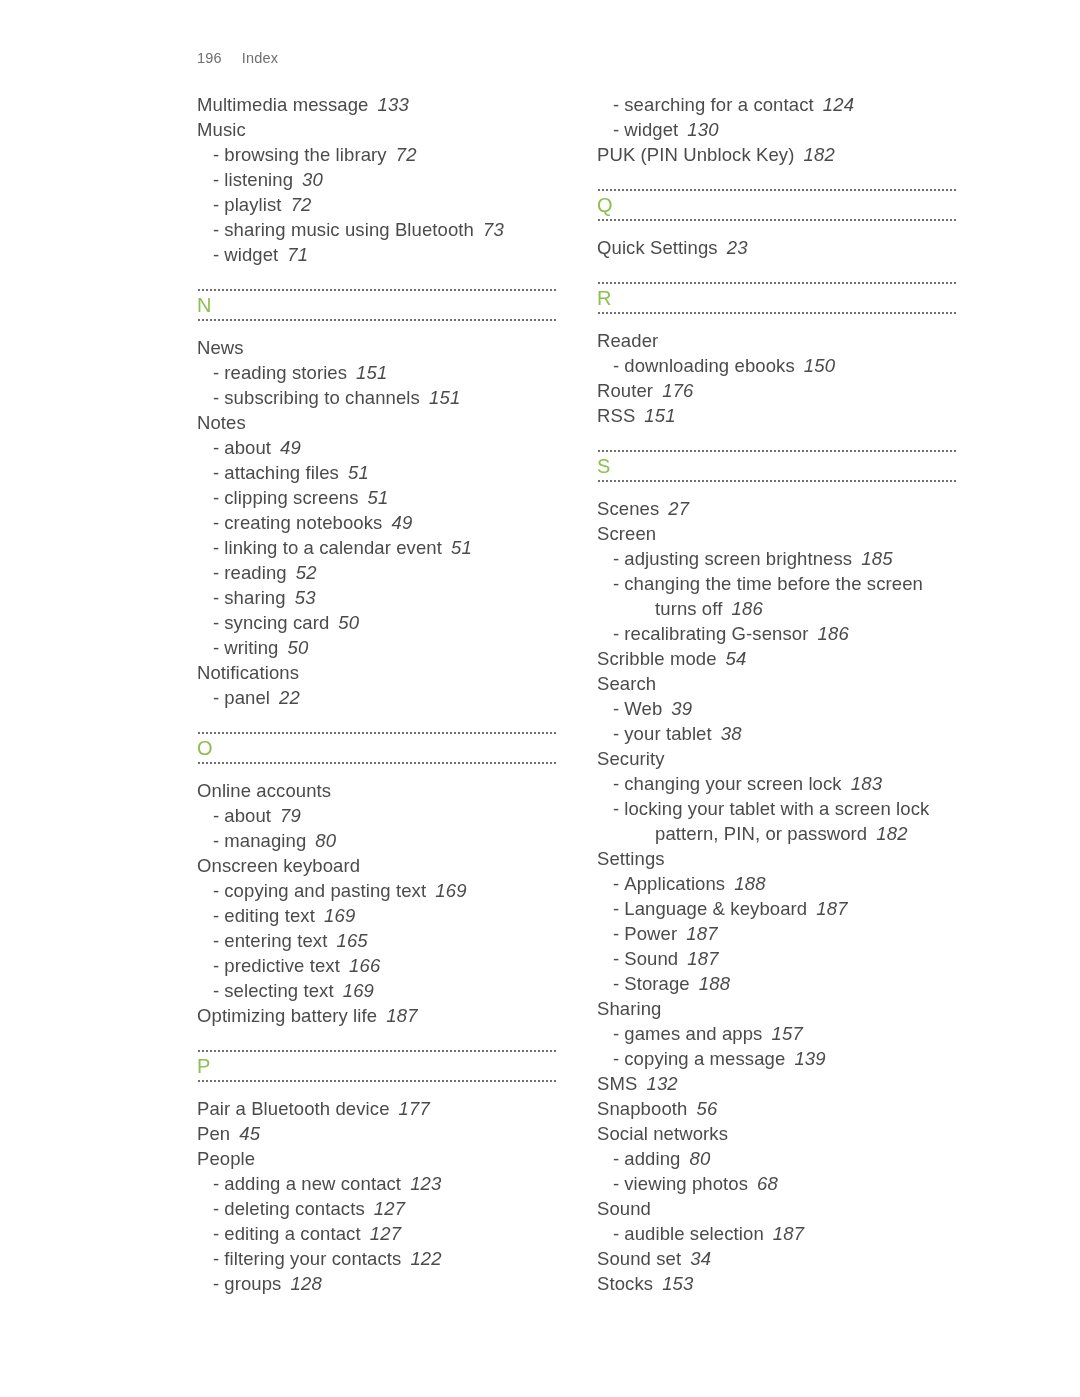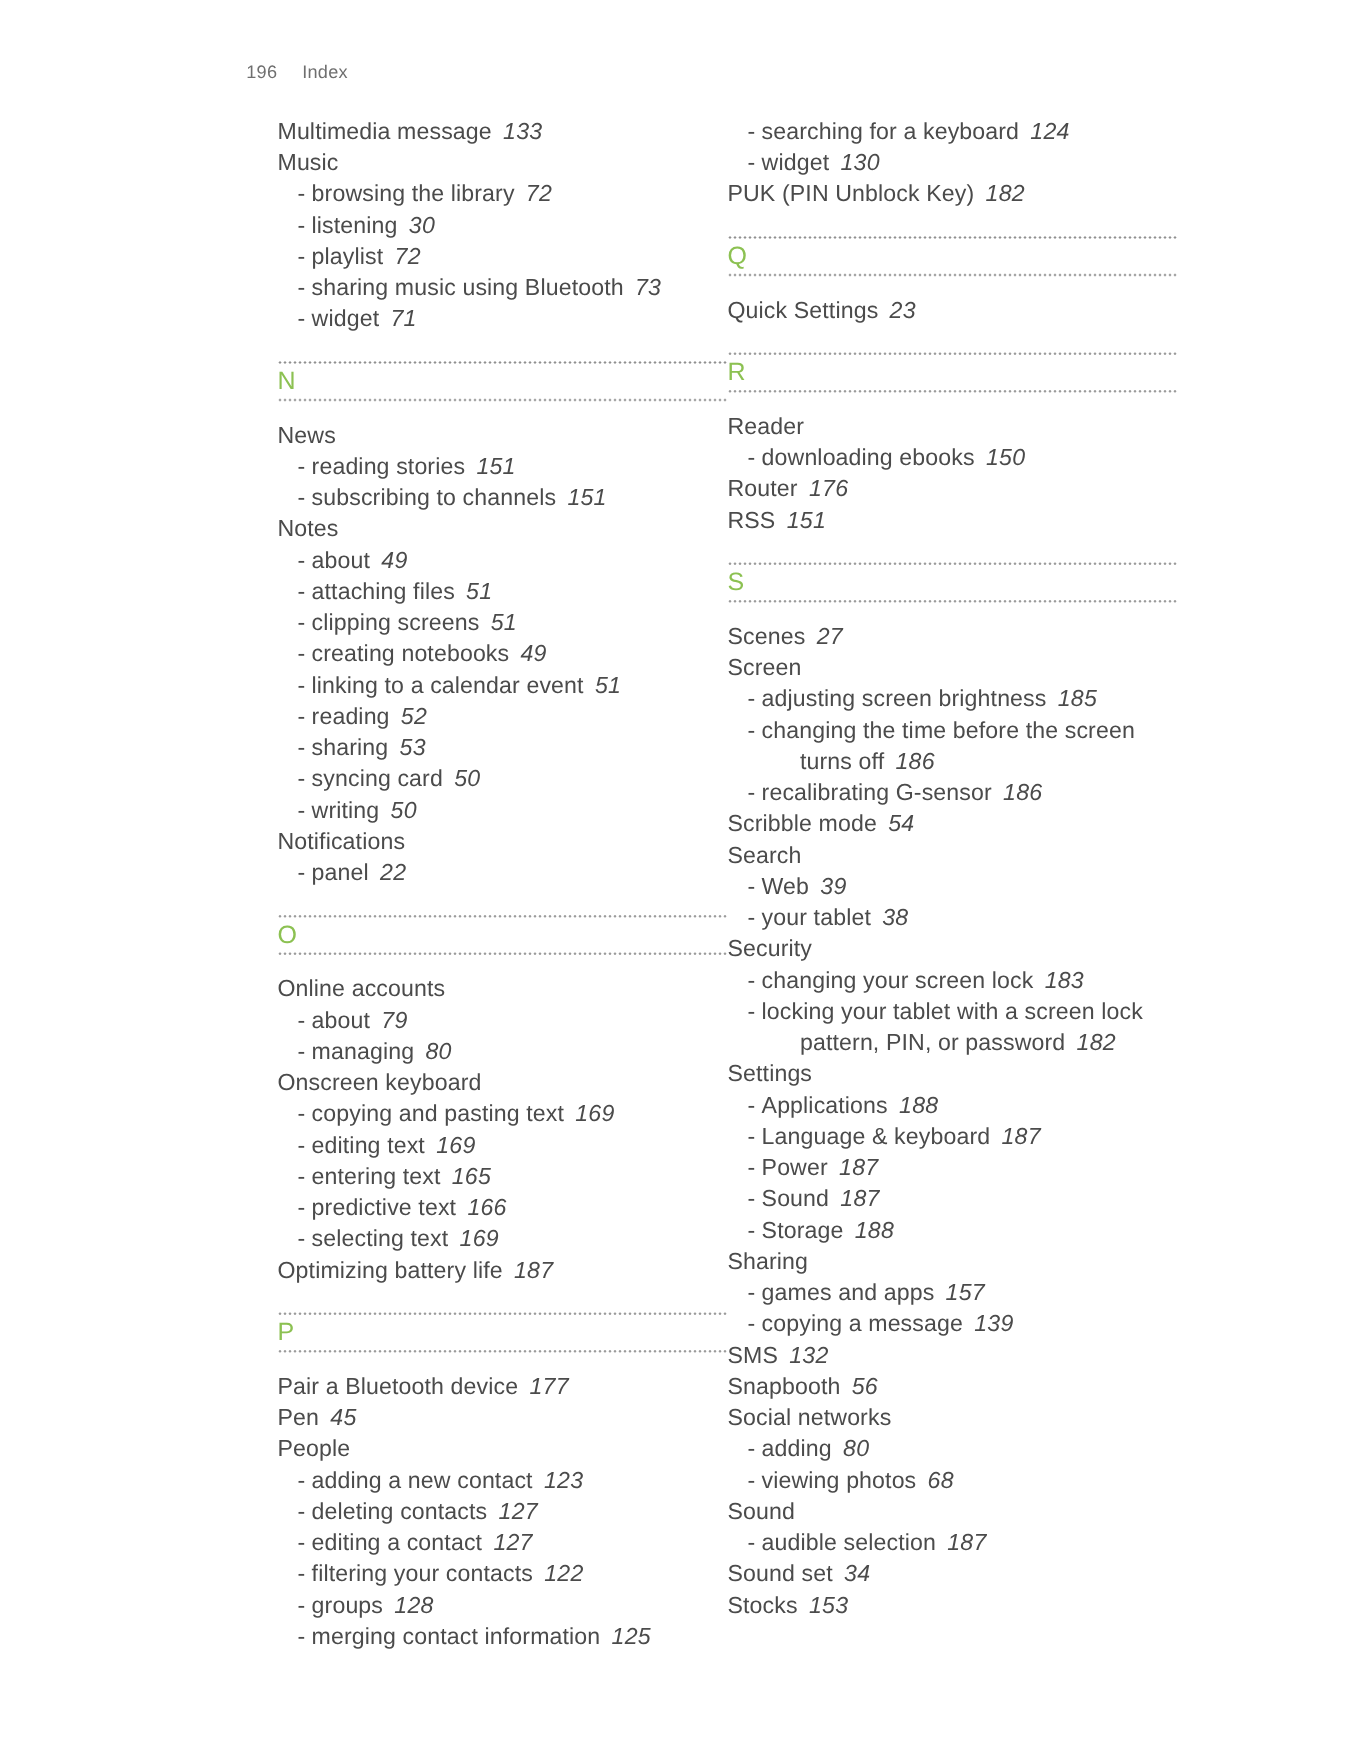--- a/index.html
+++ b/index.html
@@ -35,21 +35,21 @@
   }
   .page-header .folio { margin-right: 20px; }
 
   
   .columns {
     position: absolute;
     left: 197px;
     top: 92px;
     width: 760px;
     display: flex;
-    margin-left: 25px;
+    gap: 40px;
   }
   .column { width: 360px; }
 
   
   .entry {
     font-size: 18.5px;
     line-height: 25px;
     color: #4b4b4b;
     white-space: nowrap;
     letter-spacing: 0.1px;
@@ -143,24 +143,23 @@
           <div class="dotrule"></div>
         </div>
         <div class="entry"><span>Pair a Bluetooth device</span><span class="pg">177</span></div>
         <div class="entry"><span>Pen</span><span class="pg">45</span></div>
         <div class="entry"><span>People</span></div>
         <div class="entry sub"><span class="dash">-</span><span>adding a new contact</span><span class="pg">123</span></div>
         <div class="entry sub"><span class="dash">-</span><span>deleting contacts</span><span class="pg">127</span></div>
         <div class="entry sub"><span class="dash">-</span><span>editing a contact</span><span class="pg">127</span></div>
         <div class="entry sub"><span class="dash">-</span><span>filtering your contacts</span><span class="pg">122</span></div>
         <div class="entry sub"><span class="dash">-</span><span>groups</span><span class="pg">128</span></div>
-        <div class="entry sub"><span class="dash">-</span><span>merging contact information</span><span class="pg">125</span></div>
       </div>
     <div class="column">
-        <div class="entry sub"><span class="dash">-</span><span>searching for a keyboard</span><span class="pg">124</span></div>
+        <div class="entry sub"><span class="dash">-</span><span>searching for a contact</span><span class="pg">124</span></div>
         <div class="entry sub"><span class="dash">-</span><span>widget</span><span class="pg">130</span></div>
         <div class="entry"><span>PUK (PIN Unblock Key)</span><span class="pg">182</span></div>
         <div class="letter-block">
           <div class="dotrule"></div>
           <div class="letter">Q</div>
           <div class="dotrule"></div>
         </div>
         <div class="entry"><span>Quick Settings</span><span class="pg">23</span></div>
         <div class="letter-block">
           <div class="dotrule"></div>

